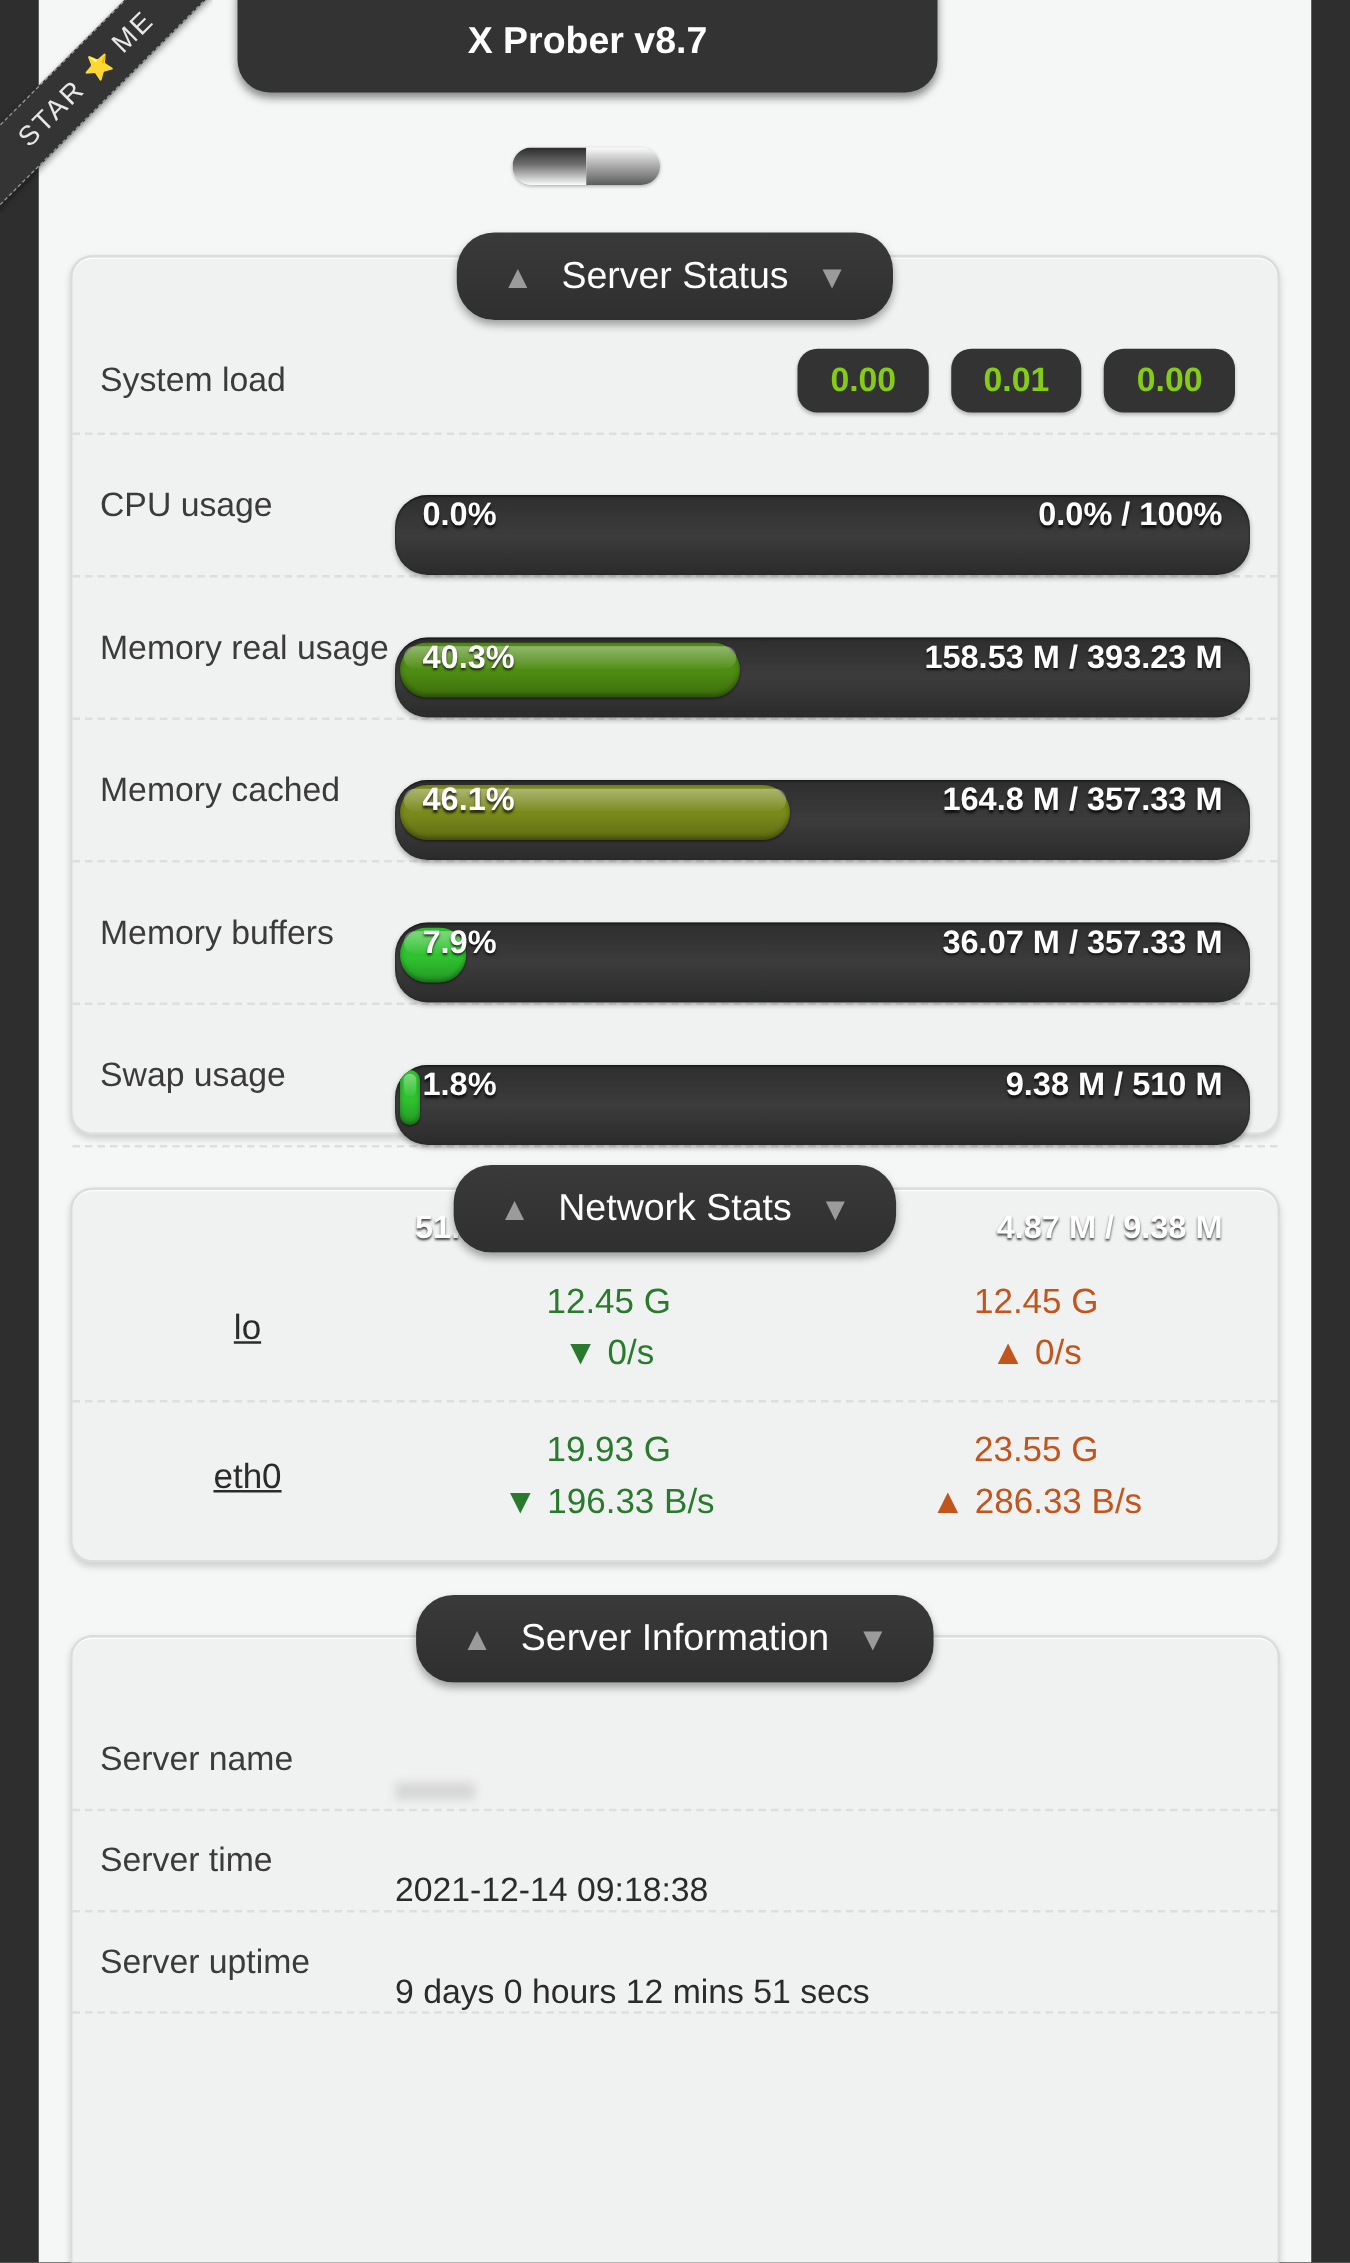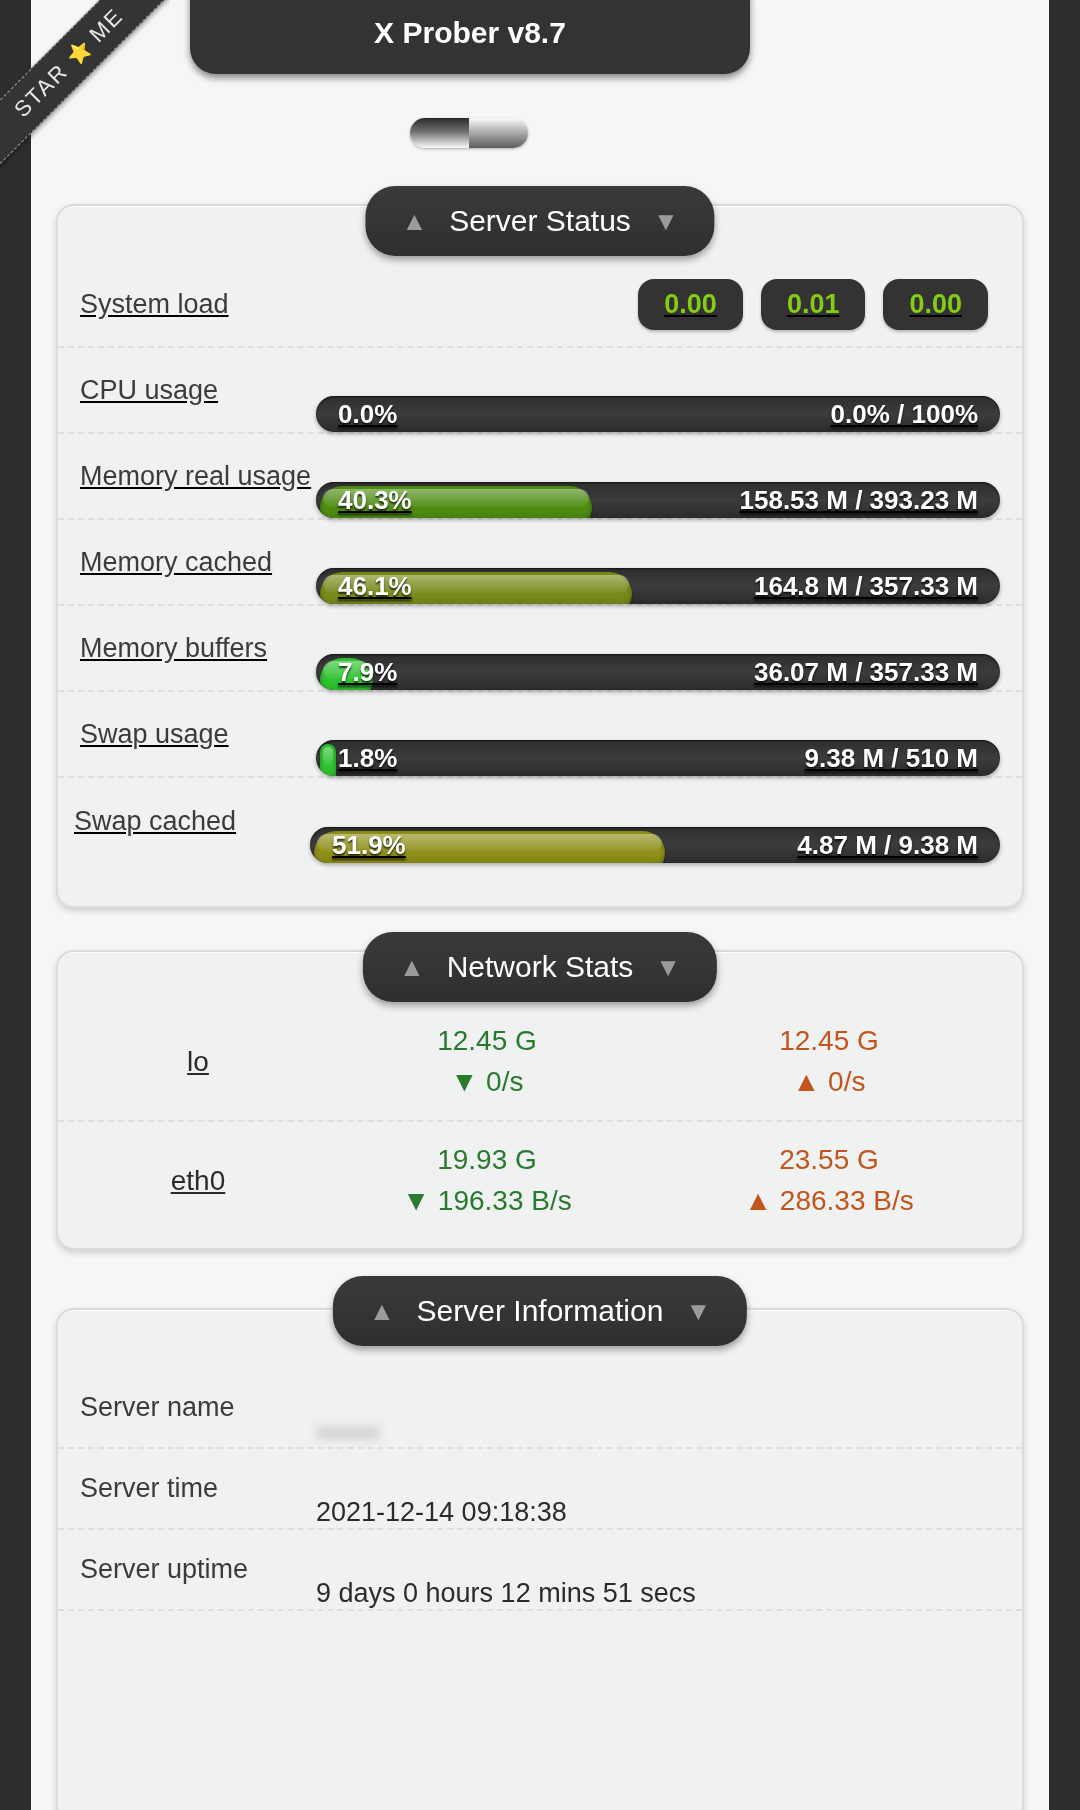--- a/index.html
+++ b/index.html
@@ -107,26 +107,26 @@
   .loads { display: flex; gap: 18px; justify-content: flex-end; width: 100%; padding-right: 12px; }
   .badge {
     background: #333333; color: #84cc16;
     font-size: 27px; font-weight: bold;
     border-radius: 16px; padding: 10px 26px;
     box-shadow: 0 2px 3px rgba(0,0,0,.25);
   }
 
   
   .bar {
-    position: relative; width: 100%; height: 36px;
+    position: relative; width: 100%; height: 64px;
     background: linear-gradient(to bottom, #2e2e2e 0%, #3c3c3c 50%, #2b2b2b 100%);
     border-radius: 26px;
     box-shadow: 0 2px 4px rgba(0,0,0,.3), inset 0 1px 2px rgba(0,0,0,.6);
     overflow: hidden;
-    display: flex; align-items: center; margin-top: 48px;
+    display: flex; align-items: flex-start; margin-top: 48px;
   }
   .fill {
     position: absolute; left: 4px; top: 4px; height: 44px;
     border-radius: 22px;
   }
   .fill::after {
     content: ""; position: absolute; left: 3px; right: 3px; top: 3px; height: 42%;
     border-radius: 20px;
     background: linear-gradient(to bottom, rgba(255,255,255,.38), rgba(255,255,255,.04));
   }
@@ -190,21 +190,21 @@
   <div class="titlebar">
     <span class="t">X Prober v8.7</span>
   </div>
 
   <div class="toggle">
     <div class="half-l"></div>
     <div class="half-r"></div>
   </div>
 
   <div class="card" style="top:204px; height:704px;">
-    <div style="padding-top:56px;text-decoration:underline;">
+    <div style="padding-top:56px;">
       <div class="row">
         <div class="lbl">System load</div>
         <div class="val">
           <div class="loads">
             <span class="badge">0.00</span>
             <span class="badge">0.01</span>
             <span class="badge">0.00</span>
           </div>
         </div>
       </div>

